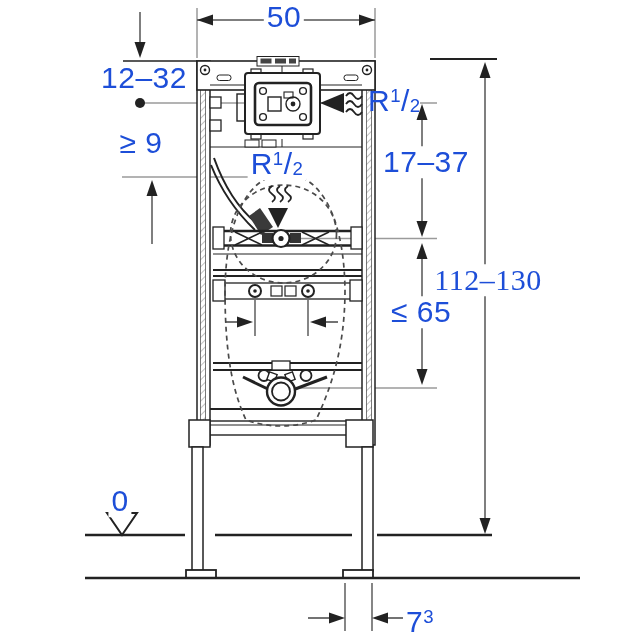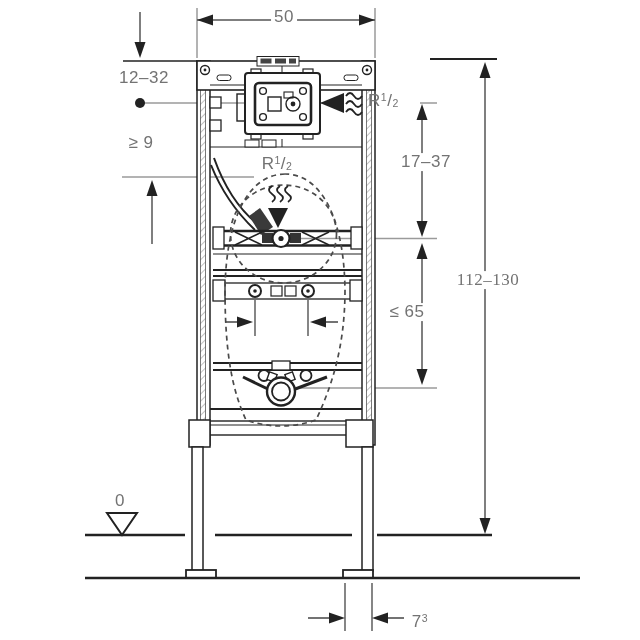--- a/index.html
+++ b/index.html
@@ -1,20 +1,20 @@
 <!DOCTYPE html>
 <html><head>
 <meta charset="utf-8">
 <style>
   html,body{margin:0;padding:0;background:#fff;}
   #canvas{position:relative;width:640px;height:640px;background:#fff;overflow:hidden;
           font-family:"Liberation Sans","DejaVu Sans",sans-serif;}
   svg{position:absolute;left:0;top:0;}
   .dim-label{position:absolute;transform:translate(-50%,-50%);white-space:nowrap;
-             font-size:17px;color:#737373;background:#fff;padding:0 3px;line-height:1.05;
+             font-size:30px;color:#1d4ed8;background:#fff;padding:0 3px;line-height:1.05;
              letter-spacing:0.5px;}
   .no-center{transform:translate(0,-50%);}
   .sup{font-size:62%;position:relative;top:-0.5em;}
   .subden{font-size:62%;position:relative;top:0.08em;}
 </style>
 </head>
 <body>
 
 <div id="canvas">
 
@@ -242,21 +242,21 @@
 </div>
 
 <div class="dim-label" style="left:426px;top:162px;">
   <span>17–37</span>
 </div>
 
 <div class="dim-label" style="left:488px;top:280px;font-family:Liberation Serif, serif;">
   <span>112–130</span>
 </div>
 
-<div class="dim-label" style="left:407px;top:312px;">
+<div class="dim-label" style="left:421px;top:312px;">
   <span>≤ 65</span>
 </div>
 
 
 <div class="dim-label" style="left:120px;top:501px;">
   <span>0</span>
 </div>
 
 
 <div class="dim-label" style="left:420px;top:622px;">

